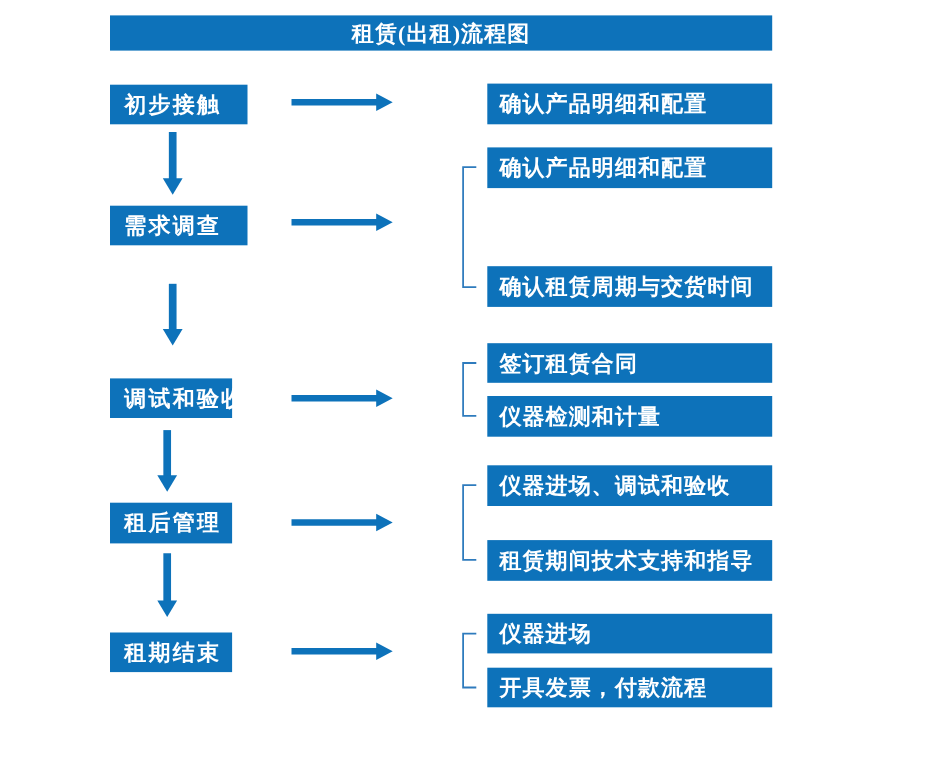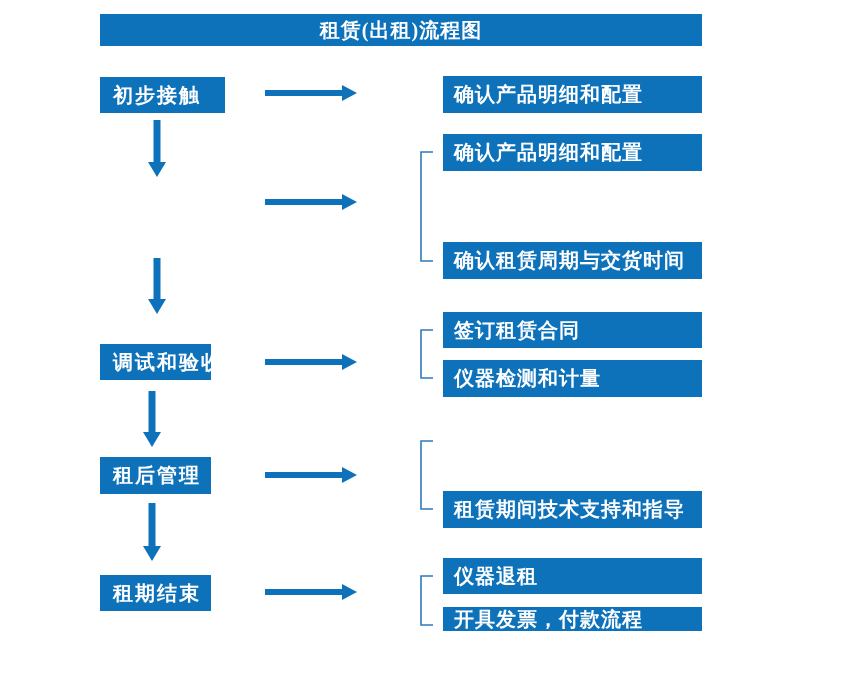--- a/index.html
+++ b/index.html
@@ -98,30 +98,32 @@
 
     <path d="M433,152 H421 V261 H433" fill="none" stroke="#2e7bbd" stroke-width="1.6"></path>
     <path d="M433,330 H421 V378 H433" fill="none" stroke="#2e7bbd" stroke-width="1.6"></path>
     <path d="M433,441 H421 V509 H433" fill="none" stroke="#2e7bbd" stroke-width="1.6"></path>
     <path d="M433,576 H421 V625 H433" fill="none" stroke="#2e7bbd" stroke-width="1.6"></path>
   </svg>
 
   <div class="title-bar">租赁(出租)流程图</div>
 
   <div class="step-box" style="top:77px;  width:125px;">初步接触</div>
+  <div class="step-box" style="top:187px; width:125px;">需求调查</div>
   <div class="step-box" style="top:344px; width:111px;">调试和验收</div>
   <div class="step-box" style="top:575px; width:111px;">租期结束</div>
   <div class="step-box" style="top:457px; width:111px; height:37px;">租后管理</div>
 
   <div class="detail-box" style="top:76px;">确认产品明细和配置</div>
 
   <div class="detail-box" style="top:134px;">确认产品明细和配置</div>
   <div class="detail-box" style="top:312px; height:36px;">签订租赁合同</div>
 
   <div class="detail-box" style="top:242px;">确认租赁周期与交货时间</div>
   <div class="detail-box" style="top:360px;">仪器检测和计量</div>
 
+  <div class="detail-box" style="top:423px;">仪器进场、调试和验收</div>
   <div class="detail-box" style="top:491px;">租赁期间技术支持和指导</div>
 
-  <div class="detail-box" style="top:558px; height:36px;">仪器退租</div>
-  <div class="detail-box" style="top:607px; height:24px;">开具发票，付款流程</div>
+  <div class="detail-box" style="top:558px; height:36px;">仪器进场</div>
+  <div class="detail-box" style="top:607px; height:36px;">开具发票，付款流程</div>
 
 </div>
 
 </body></html>

